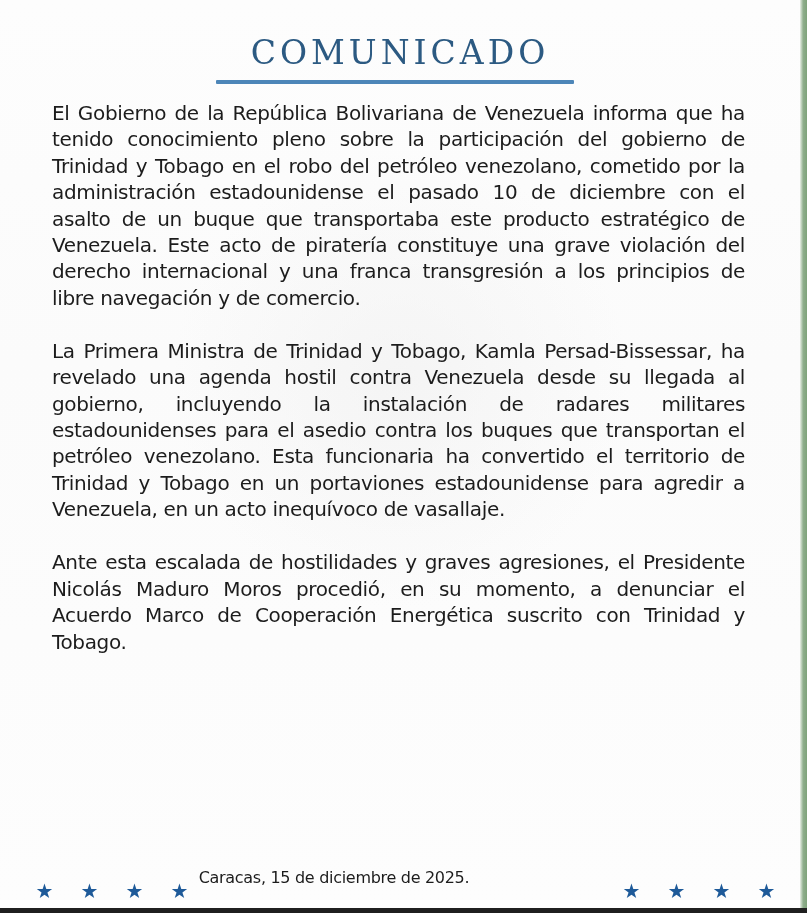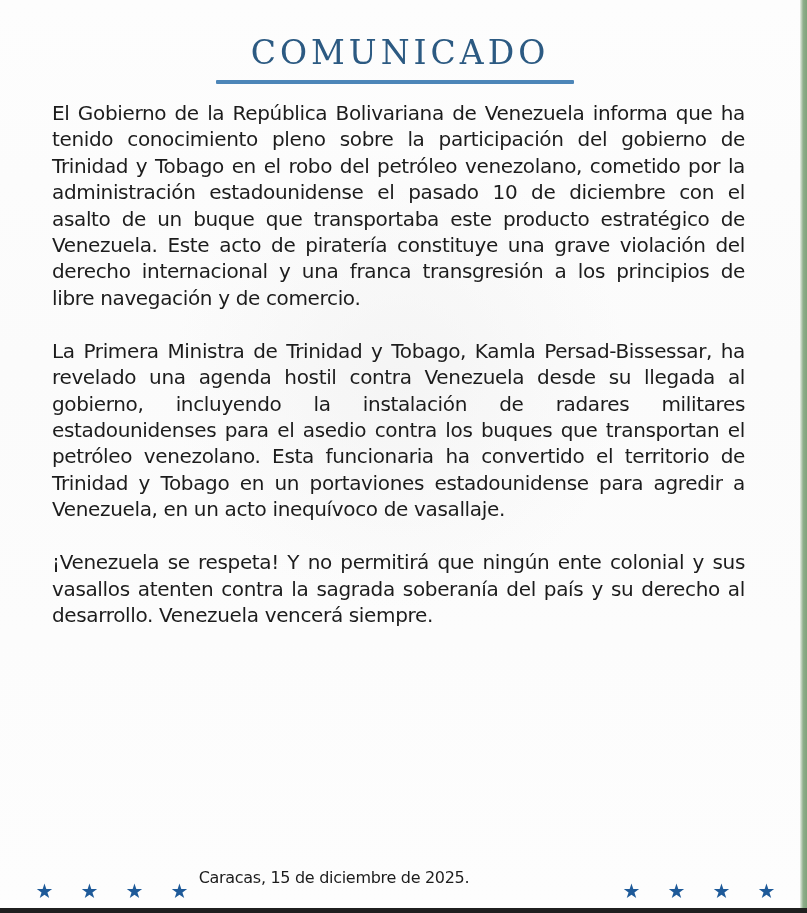--- a/index.html
+++ b/index.html
@@ -118,21 +118,21 @@
 
 <div class="page">
   <div class="watermark"></div>
 
   <h1 class="title">COMUNICADO</h1>
   <div class="title-rule"></div>
 
   <div class="body-text">
     <p>El Gobierno de la República Bolivariana de Venezuela informa que ha tenido conocimiento pleno sobre la participación del gobierno de Trinidad y Tobago en el robo del petróleo venezolano, cometido por la administración estadounidense el pasado 10 de diciembre con el asalto de un buque que transportaba este producto estratégico de Venezuela. Este acto de piratería constituye una grave violación del derecho internacional y una franca transgresión a los principios de libre navegación y de comercio.</p>
     <p>La Primera Ministra de Trinidad y Tobago, Kamla Persad-Bissessar, ha revelado una agenda hostil contra Venezuela desde su llegada al gobierno, incluyendo la instalación de radares militares estadounidenses para el asedio contra los buques que transportan el petróleo venezolano. Esta funcionaria ha convertido el territorio de Trinidad y Tobago en un portaviones estadounidense para agredir a Venezuela, en un acto inequívoco de vasallaje.</p>
-    <p>¡Venezuela se respeta! Y no permitirá que ningún ente colonial y sus vasallos atenten contra la sagrada soberanía del país y su derecho al desarrollo. Venezuela vencerá siempre.</p>
+    <p>Ante esta escalada de hostilidades y graves agresiones, el Presidente Nicolás Maduro Moros procedió, en su momento, a denunciar el Acuerdo Marco de Cooperación Energética suscrito con Trinidad y Tobago.</p>
   </div>
 
   <div class="date">Caracas, 15 de diciembre de 2025.</div>
 
   <div class="stars left">
     <span class="star">★</span>
     <span class="star">★</span>
     <span class="star">★</span>
     <span class="star">★</span>
   </div>

